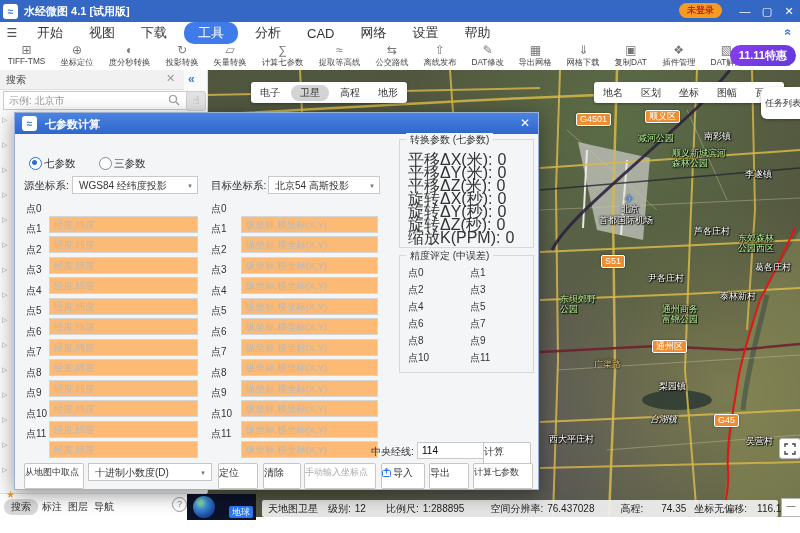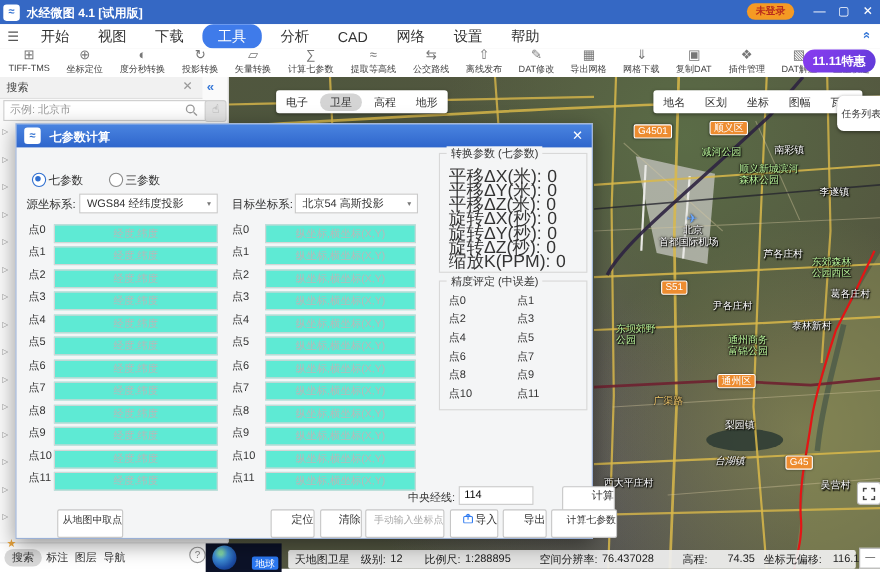--- a/index.html
+++ b/index.html
@@ -102,31 +102,31 @@
   .radio{position:absolute;top:44px;width:11px;height:11px;border:1px solid #8a8a8a;border-radius:50%;background:#fff;}
   .radio.sel{border-color:#2f6fd0;}
   .radio.sel:after{content:"";position:absolute;left:2px;top:2px;width:5px;height:5px;border-radius:50%;background:#2f6fd0;}
   .radiolbl{position:absolute;top:44px;font-size:10.5px;color:#333;}
   .dlbl{position:absolute;font-size:10.5px;color:#333;}
   .dsel{position:absolute;height:18px;background:#fff;border:1px solid #c9c9c9;font-size:10px;color:#333;
         line-height:18px;padding-left:6px;box-sizing:border-box;}
   .dsel:after{content:"▼";position:absolute;right:4px;top:0;font-size:6px;color:#777;}
   .prow{position:absolute;left:0;width:100%;height:17px;}
   .plbl{position:absolute;top:2px;font-size:10px;color:#333;}
-  .pin{position:absolute;top:4px;height:15px;border:1px solid #d5d5d5;background:#5eead4;font-size:9.5px;padding:0 4px;color:#333;text-align:center;}
+  .pin{position:absolute;top:16px;height:15px;border:1px solid #d5d5d5;background:#fdba74;font-size:9.5px;padding:0 4px;color:#333;}
   .pin::placeholder{color:#b8b8b8;}
   .pinL{left:34px;width:139px;}  .plblL{left:11px;}
   .pinR{left:226px;width:127px;} .plblR{left:196px;}
   .gbox{position:absolute;border:1px solid #d8d8d8;background:transparent;}
   .glegend{position:absolute;left:6px;top:-7px;background:#f4f5f6;padding:0 4px;font-size:10px;color:#333;}
   .gb1row{position:absolute;left:8px;font-size:16px;color:#333;white-space:nowrap;}
   .gb1row .v{margin-left:5px;}
   .accitem{position:absolute;font-size:10px;color:#333;}
   .btn{position:absolute;height:26px;background:#fff;border:1px solid #c6c6c6;border-radius:2px;font-size:10px;color:#333;
-       text-align:right;line-height:17px;box-sizing:border-box;white-space:nowrap;margin-left:28px;}
+       text-align:left;line-height:17px;box-sizing:border-box;white-space:nowrap;}
   .btn.dis{color:#aaa;}
   #centlbl{position:absolute;left:356px;top:332px;font-size:10px;}
   #centinput{position:absolute;left:402px;top:329px;width:58px;height:15px;border:1px solid #c9c9c9;font-size:10px;padding:0 4px;}
   .fsel{position:absolute;left:73px;top:350px;width:124px;height:18px;background:#fff;border:1px solid #c6c6c6;
         font-size:10px;line-height:17px;padding-left:6px;box-sizing:border-box;}
   .fsel:after{content:"▼";position:absolute;right:5px;top:1px;font-size:6px;color:#777;}
   #importicon{display:inline-block;vertical-align:-1px;margin-right:2px;}
 </style>
 </head>
 <body>
@@ -475,20 +475,21 @@
       <span class="accitem" style="left:70px;top:78px;">点9</span>
       <span class="accitem" style="left:8px;top:95px;">点10</span>
       <span class="accitem" style="left:70px;top:95px;">点11</span>
     </div>
 
     <span id="centlbl">中央经线:</span>
     <input id="centinput" value="114" style="">
     <div class="btn" style="left:468px;top:329px;width:48px;">计算</div>
 
     <div class="btn" style="left:9px;top:350px;width:60px;font-size:9px;">从地图中取点</div>
+    <div class="fsel"><span>十进制小数度(D)</span></div>
     <div class="btn" style="left:203px;top:350px;width:40px;">定位</div>
     <div class="btn" style="left:248px;top:350px;width:38px;">清除</div>
     <div class="btn dis" style="left:289px;top:350px;width:72px;font-size:9px;">手动输入坐标点</div>
     <div class="btn" style="left:366px;top:350px;width:44px;"><span id="importicon"><svg width="9" height="9" viewBox="0 0 9 9">
             <rect x="0.5" y="2.5" width="8" height="6" rx="1" stroke="#2f7af0" fill="none"></rect>
             <path d="M4.5,5.5 V0.5 M2.5,2 L4.5,0.2 L6.5,2" stroke="#2f7af0" fill="none"></path>
           </svg></span><span>导入</span></div>
     <div class="btn" style="left:414px;top:350px;width:40px;">导出</div>
     <div class="btn" style="left:458px;top:350px;width:60px;font-size:9px;">计算七参数</div>
   </div>

